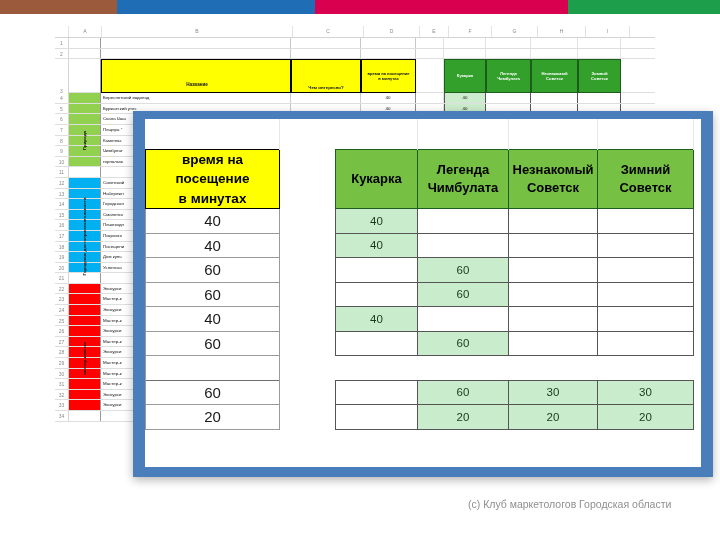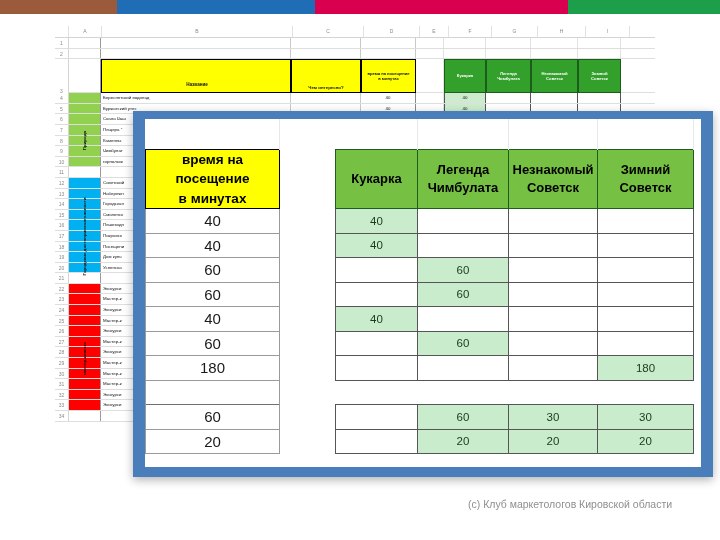--- a/index.html
+++ b/index.html
@@ -673,28 +673,20 @@
             <td class="dcell"></td>
           </tr>
           <tr>
             <td class="dcell-time">60</td>
             <td class="gapcell"></td>
             <td class="dcell"></td>
             <td class="dcell filled">60</td>
             <td class="dcell"></td>
             <td class="dcell"></td>
           </tr>
-          <tr>
-            <td class="dcell-time">180</td>
-            <td class="gapcell"></td>
-            <td class="dcell"></td>
-            <td class="dcell"></td>
-            <td class="dcell"></td>
-            <td class="dcell filled">180</td>
-          </tr>
           <tr class="blankrow">
             <td class="timec"></td>
             <td></td>
             <td></td>
             <td></td>
             <td></td>
             <td></td>
           </tr>
           <tr>
             <td class="dcell-time">60</td>
@@ -710,13 +702,13 @@
             <td class="dcell"></td>
             <td class="dcell filled">20</td>
             <td class="dcell filled">20</td>
             <td class="dcell filled">20</td>
           </tr>
         </tbody>
     </table>
   </div>
 </div>
 
-<div id="caption">(с) Клуб маркетологов Кировской области</div>
+<div id="caption">(с) Клуб маркетологов Городская области</div>
 
 </body></html>

